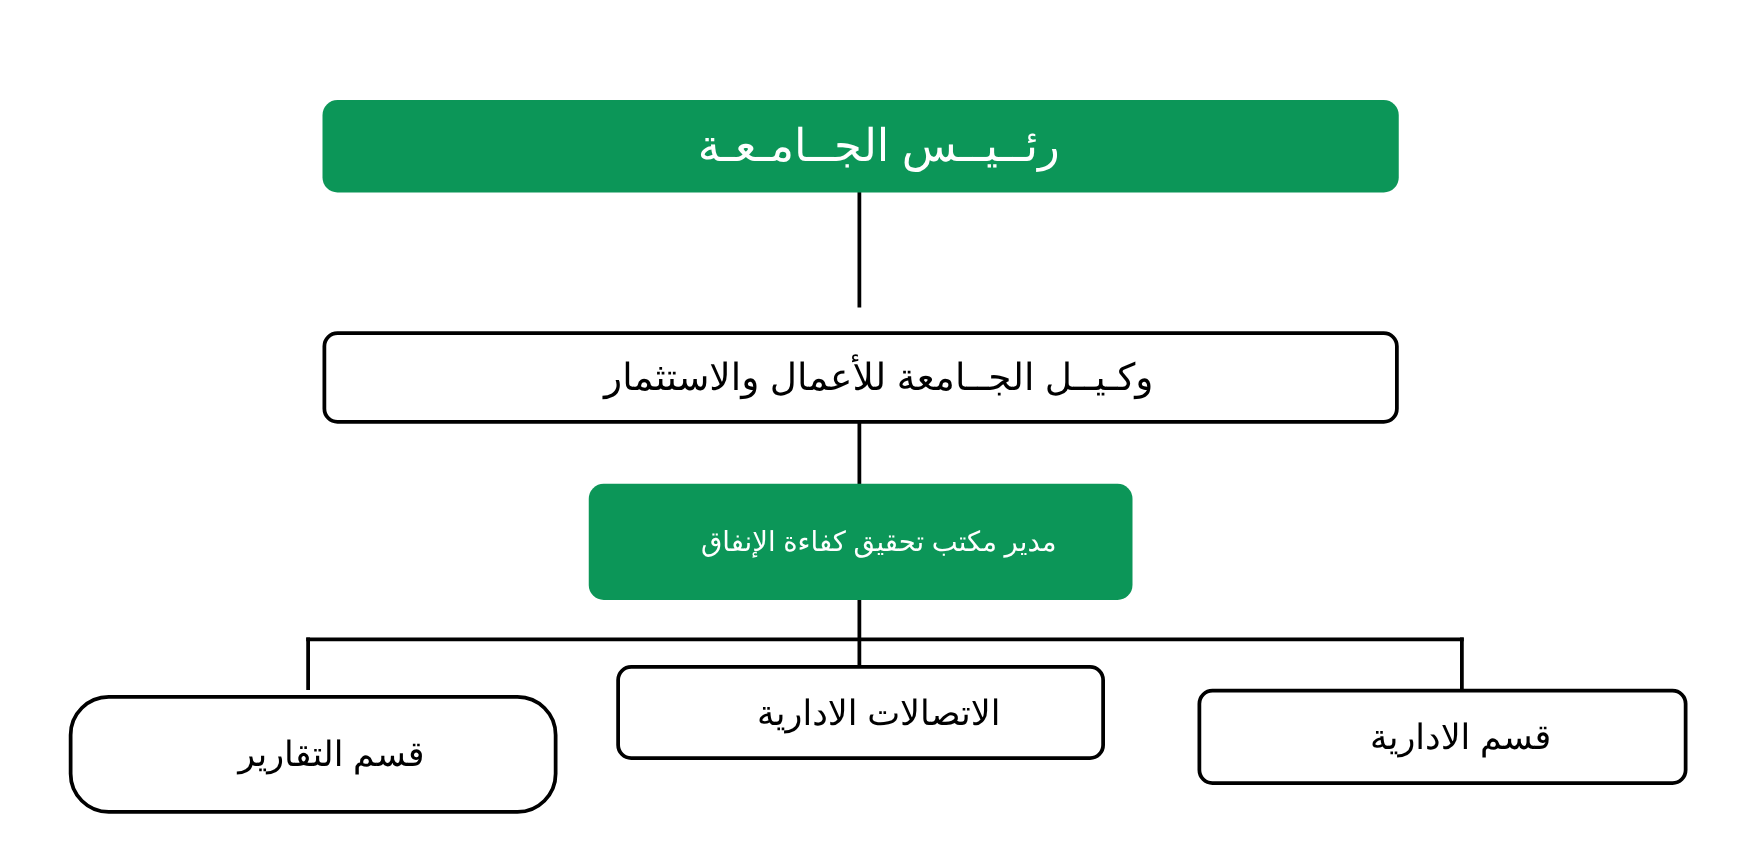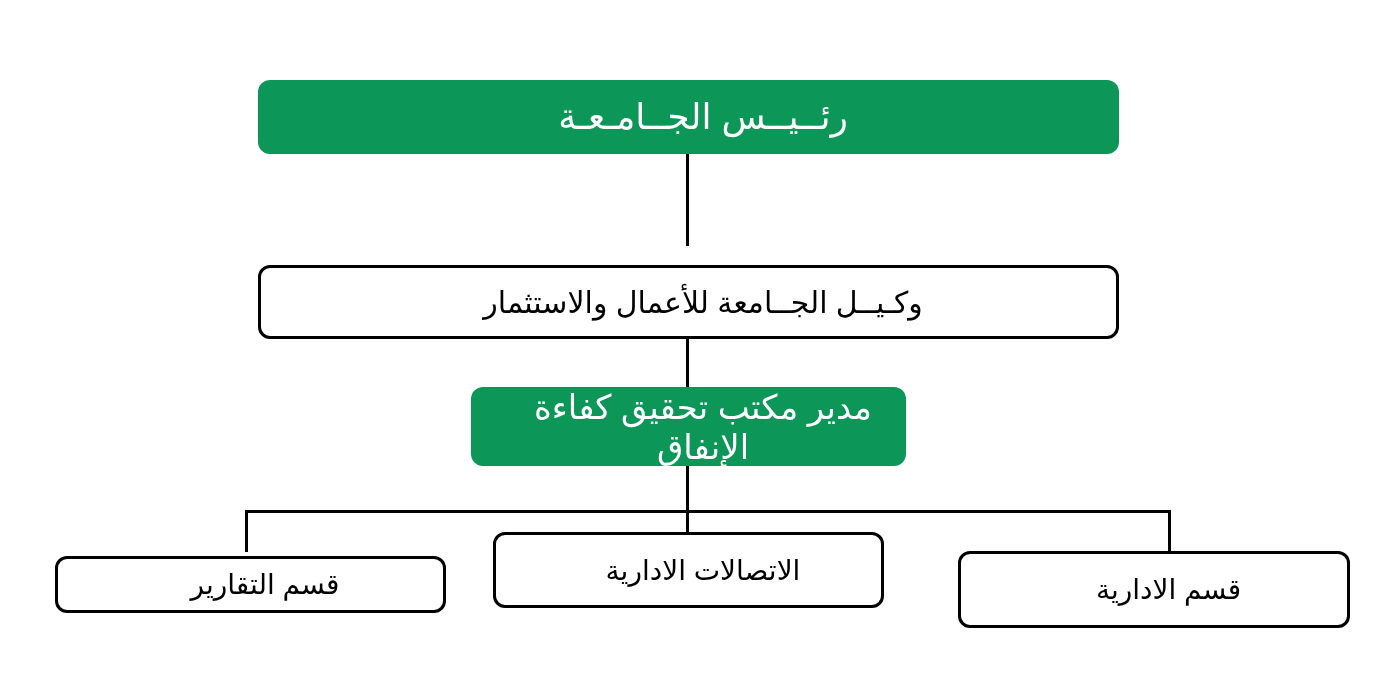--- a/index.html
+++ b/index.html
@@ -22,25 +22,25 @@
 <div class="line" style="left:1168px; top:510px; width:3px; height:42px;"></div>
 
 <div class="node green" style="left:258px; top:80px; width:861px; height:74px; font-size:36px;">
   <span>رئــيــس الجــامـعـة</span>
 </div>
 
 <div class="node white" style="left:258px; top:245px; width:861px; height:74px; font-size:30px;margin-top:20px;">
   <span>وكـيــل الجــامعة للأعمال والاستثمار</span>
 </div>
 
-<div class="node green" style="left:471px; top:387px; width:435px; height:79px; font-size:34px;">
+<div class="node green" style="left:471px; top:387px; width:435px; height:93px; font-size:22px;">
   <span>مدير مكتب تحقيق كفاءة الإنفاق</span>
 </div>
 
-<div class="node white" style="left:55px; top:556px; width:391px; height:57px; font-size:28px;">
+<div class="node white" style="left:55px; top:556px; width:391px; height:95px; font-size:28px;border-radius:32px;">
   <span>قسم التقارير</span>
 </div>
 
 <div class="node white" style="left:493px; top:532px; width:391px; height:76px; font-size:28px;border-radius:12px;">
   <span>الاتصالات الادارية</span>
 </div>
 
 <div class="node white" style="left:958px; top:551px; width:392px; height:77px; font-size:28px;">
   <span>قسم الادارية</span>
 </div>

